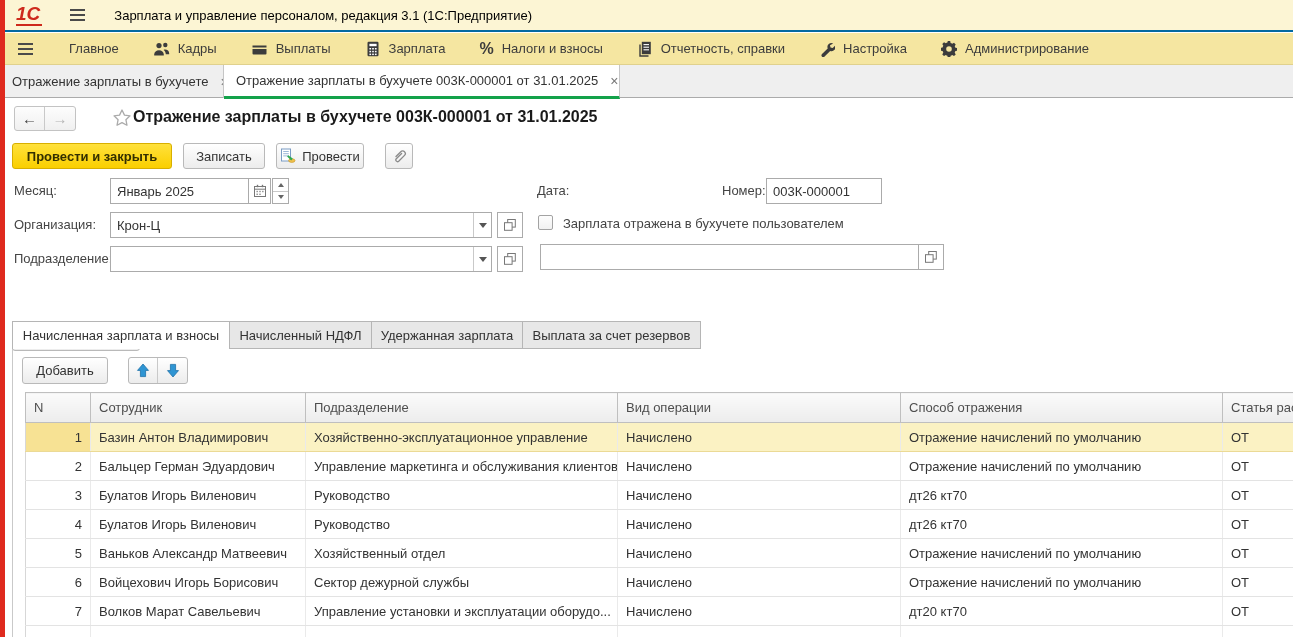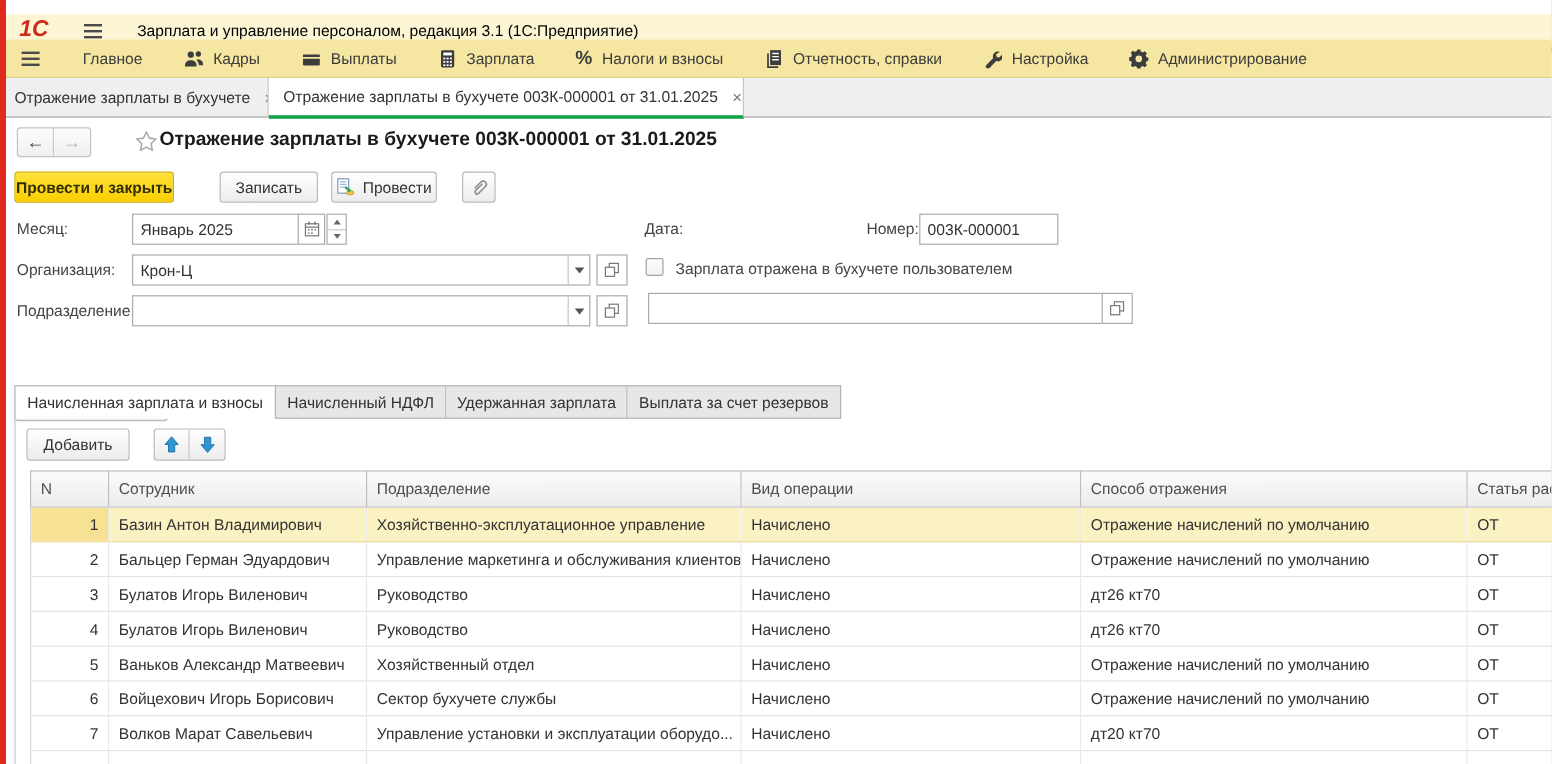--- a/index.html
+++ b/index.html
@@ -3,22 +3,22 @@
 <meta charset="utf-8">
 <style>
   * { margin:0; padding:0; box-sizing:border-box; }
   html,body { background:#ddd; }
   body { font-family:"Liberation Sans", sans-serif; }
   #root{ position:relative; width:1293px; height:637px; background:#fff; overflow:hidden;
          font-size:13px; color:#333; }
 
   
   .red-strip{ position:absolute; left:0; top:0; width:5px; height:637px; background:#DF2A1E; z-index:90; }
-  .titlebar{ position:absolute; left:0; top:12px; width:100%; height:32px; background:#FCF5D4;
-             border-bottom:5px solid #0369a1; display:flex; align-items:center; }
+  .titlebar{ position:absolute; left:0; top:0; width:100%; height:32px; background:#FCF5D4;
+             border-bottom:2px solid #0369a1; display:flex; align-items:center; }
   .logo{ margin-left:16px; color:#CE2A1C; font-weight:bold; font-style:italic; font-size:19px;
          border-bottom:2px solid #CE2A1C; line-height:20px; padding:0 2px 0 0; }
   .burger{ display:inline-flex; flex-direction:column; justify-content:center; gap:3px;
            width:26px; height:26px; align-items:center; cursor:pointer; }
   .burger i{ display:block; width:15px; height:2px; background:#4A4A4A; }
   .titlebar .burger{ margin-left:22px; }
   .titlebar .win-title{ margin-left:24px; color:#000000; }
 
   
   .menubar{ position:absolute; left:0; top:33px; width:100%; height:32px; background:#F5E6A1;
@@ -45,21 +45,21 @@
   .navgroup .nbtn:first-child{ border-right:1px solid #C9C9C9; color:#3F3F3F; }
   .navgroup .nbtn.fwd{ color:#B5B5B5; }
   .fav{ position:absolute; left:112px; top:108px; cursor:pointer; }
   .doc-title{ position:absolute; left:133px; top:108px; font-size:16px; font-weight:bold; color:#1A1A1A; }
 
   
   .btn{ display:inline-flex; align-items:center; justify-content:center; gap:6px;
         background:linear-gradient(#FFFFFF,#ECECEC); border:1px solid #B9B9B9; border-radius:3px;
         color:#333; cursor:pointer; font-size:13px; }
   .btn-primary{ background:linear-gradient(#FFE13C,#FACF00); border-color:#D8AF00; font-weight:bold; color:#332F00; }
-  #btn-post-close{ position:absolute; left:12px;  top:143px; width:133px; height:26px; }
+  #btn-post-close{ position:absolute; left:12px;  top:143px; width:160px; height:26px; }
   #btn-write    { position:absolute; left:183px; top:143px; width:82px;  height:26px; }
   #btn-post     { position:absolute; left:276px; top:143px; width:88px;  height:26px; }
   #btn-clip     { position:absolute; left:385px; top:143px; width:28px;  height:26px; }
   #btn-fill     { position:absolute; left:12px;  top:282px; width:128px; height:29px; font-size:14px;margin-top:40px; }
 
   
   .lbl{ position:absolute; color:#444; line-height:16px; }
   .field{ position:absolute; height:26px; border:1px solid #ABABAB; background:#fff;
           display:flex; align-items:center; }
   .field .val{ padding:0 6px; flex:1 1 auto; white-space:nowrap; overflow:hidden; }
@@ -400,21 +400,21 @@
         <td>5</td>
         <td>Ваньков Александр Матвеевич</td>
         <td>Хозяйственный отдел</td>
         <td>Начислено</td>
         <td>Отражение начислений по умолчанию</td>
         <td>ОТ</td>
       </tr>
       <tr>
         <td>6</td>
         <td>Войцехович Игорь Борисович</td>
-        <td>Сектор бухучете службы</td>
+        <td>Сектор дежурной службы</td>
         <td>Начислено</td>
         <td>Отражение начислений по умолчанию</td>
         <td>ОТ</td>
       </tr>
       <tr>
         <td>7</td>
         <td>Волков Марат Савельевич</td>
         <td>Управление установки и эксплуатации оборудо...</td>
         <td>Начислено</td>
         <td>дт20 кт70</td>

